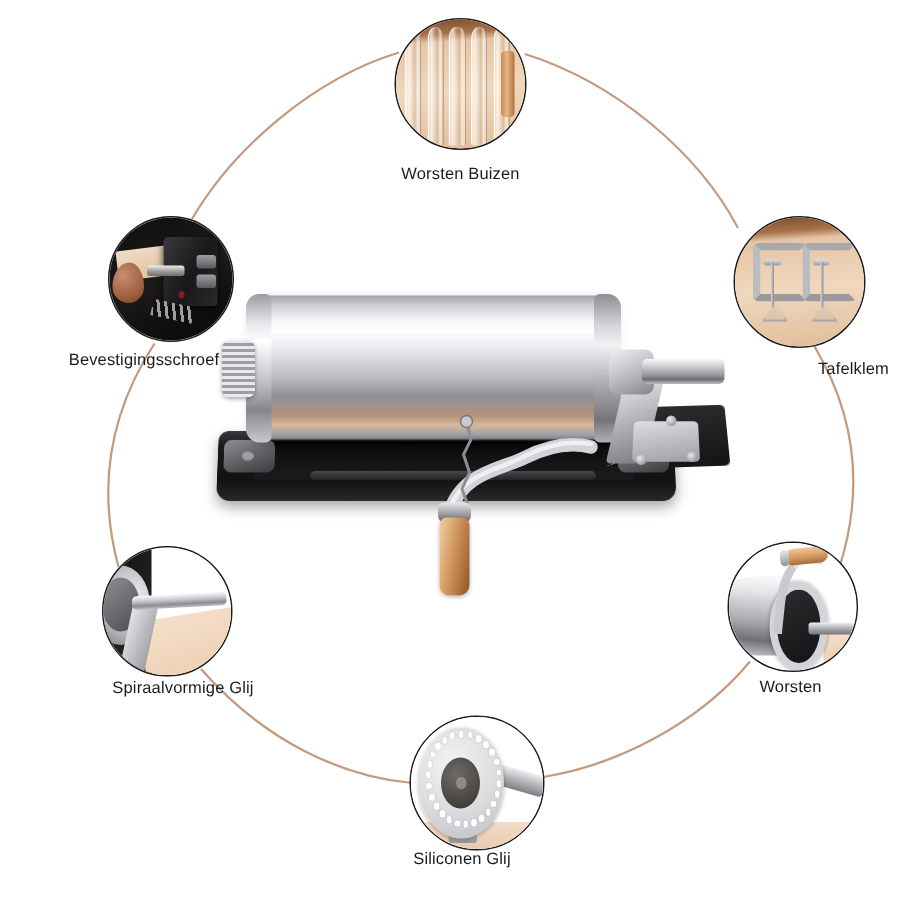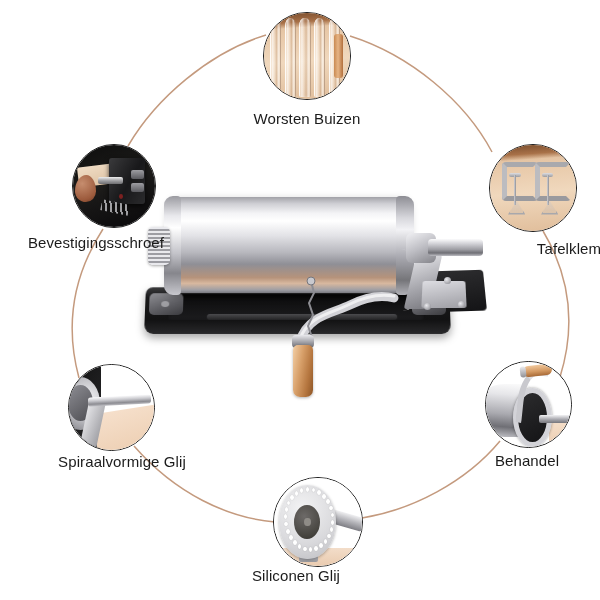--- a/index.html
+++ b/index.html
@@ -22,21 +22,21 @@
     border-radius:50%;
     overflow:hidden;
     border:1.6px solid #1c1c1c;
     box-sizing:border-box;
     background:#ffffff;
   }
   .bubble .scene{position:absolute;left:0;top:0;width:100%;height:100%;}
   .caption{
     position:absolute;
     white-space:nowrap;
-    font-size:15px;
+    font-size:11px;
     color:#1b1b1b;
     letter-spacing:.1px;
     line-height:1;
   }
 
   
   .wood{
     position:absolute;left:0;top:0;width:100%;height:100%;
     background:
       linear-gradient(100deg, rgba(0,0,0,.10) 0 2px, rgba(255,255,255,0) 2px 12px),
@@ -487,21 +487,21 @@
       <div class="scene">
         <div style="position:absolute;inset:0;background:#ffffff"></div>
         <div class="hd-wood2"></div>
         <div class="hd-barrel"></div>
         <div class="hd-ring"></div>
         <div class="hd-crank"></div>
         <div class="hd-wood"></div>
         <div class="hd-rod"></div>
       </div>
     </div>
-    <div class="caption" style="left:527px;top:453px;transform:translateX(-50%);">Behandel</div>
+    <div class="caption" style="left:527px;top:453px;transform:translateX(-50%);">Worsten</div>
   </div>
 
   <div class="feature">
     <div class="bubble" style="left:273px;top:477px;width:90px;height:90px;">
       <div class="scene">
         <div style="position:absolute;inset:0;background:#ffffff"></div>
         <div class="gk-wood"></div>
         <div class="gk-nozzle"></div>
         <div class="gk-base"></div>
         <div class="gk-wrap">
@@ -529,16 +529,16 @@
           <div class="gk-hole" style="left:8.8%;top:49.6%"></div>
           <div class="gk-hole" style="left:8.0%;top:39.7%"></div>
           <div class="gk-hole" style="left:9.6%;top:30.0%"></div>
           <div class="gk-hole" style="left:13.5%;top:21.1%"></div>
           <div class="gk-hole" style="left:19.5%;top:13.5%"></div>
           <div class="gk-hole" style="left:27.2%;top:7.8%"></div>
           <div class="gk-hole" style="left:36.2%;top:4.2%"></div>
         </div>
       </div>
     </div>
-    <div class="caption" style="left:296px;top:568px;transform:translateX(-50%);">Siliconen Glij</div>
+    <div class="caption" style="left:308px;top:568px;transform:translateX(-50%);">Siliconen Glij</div>
   </div>
 
 </div>
 
 </body></html>

